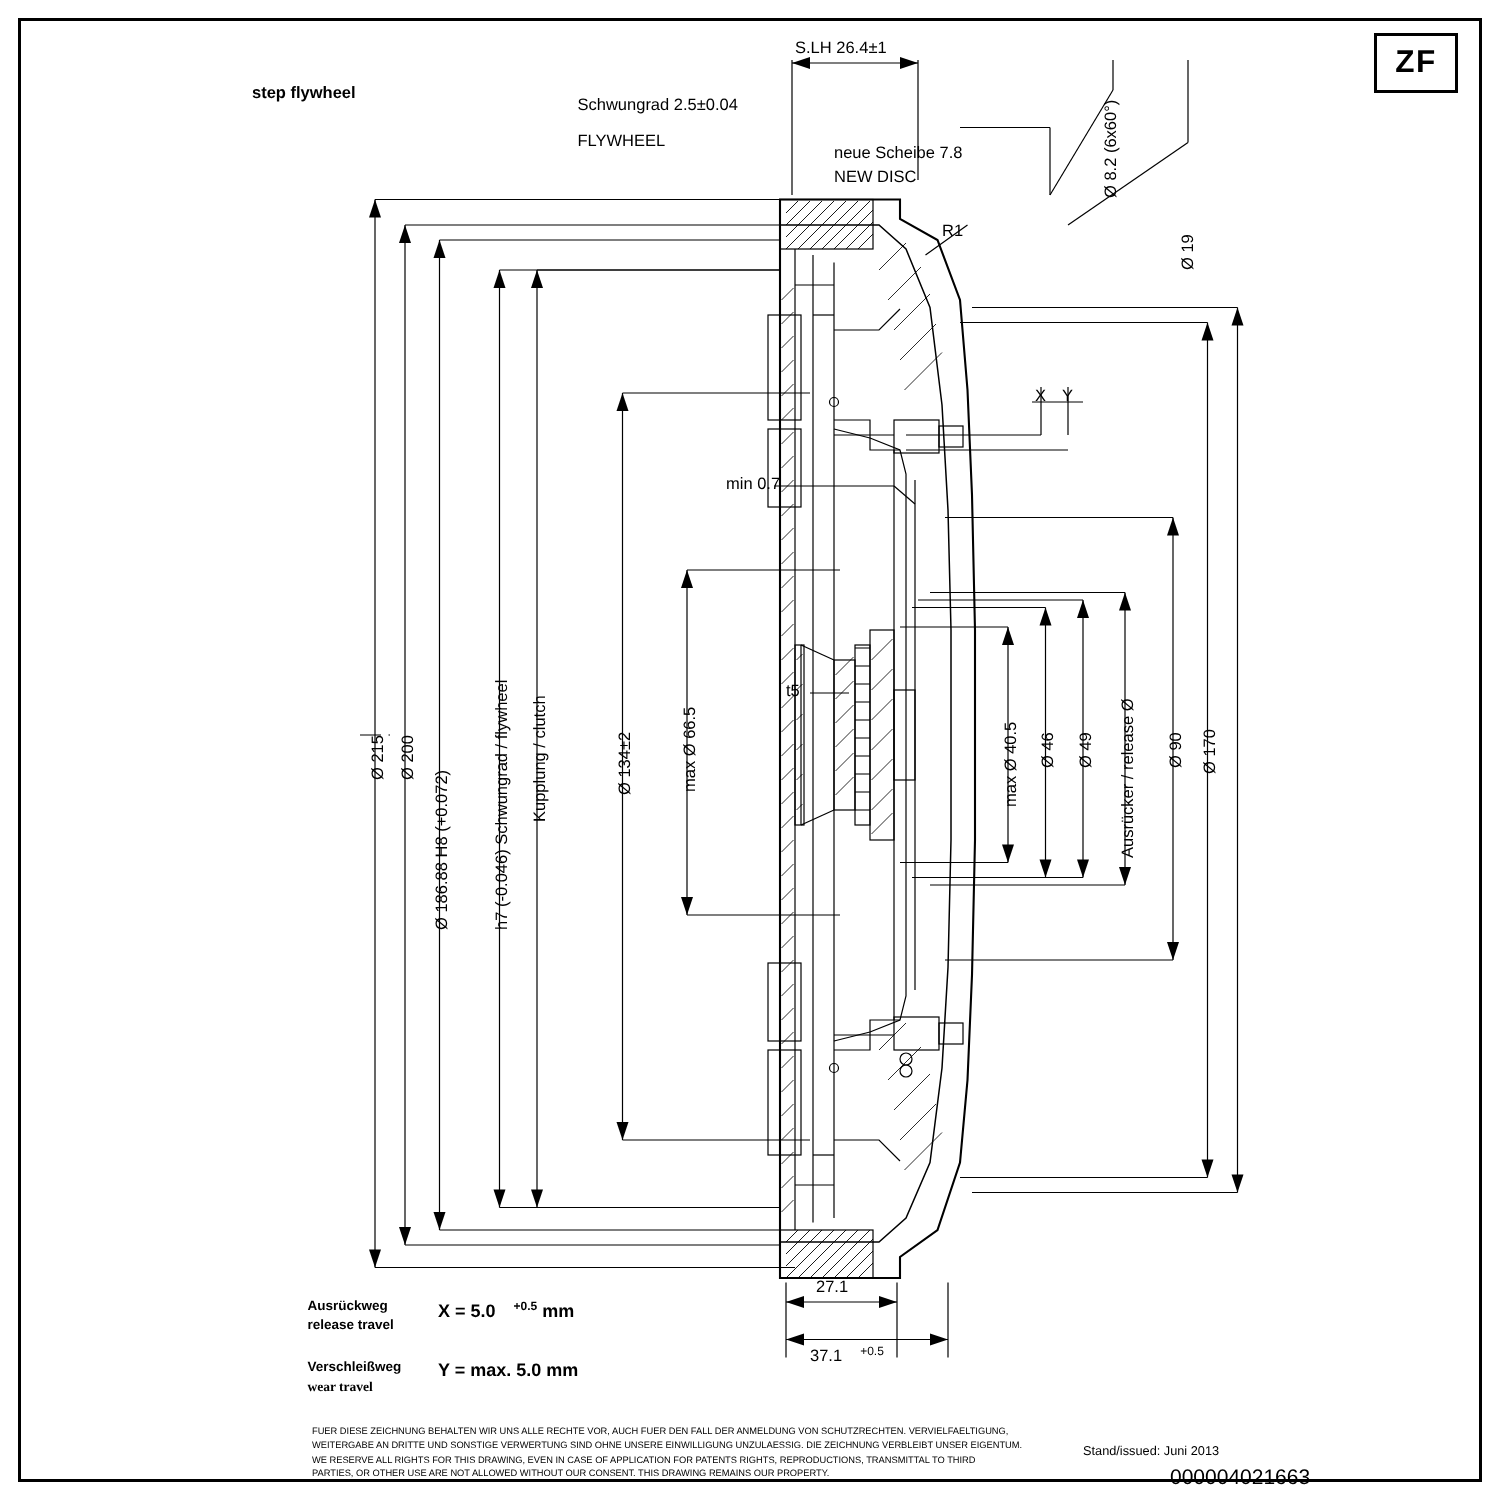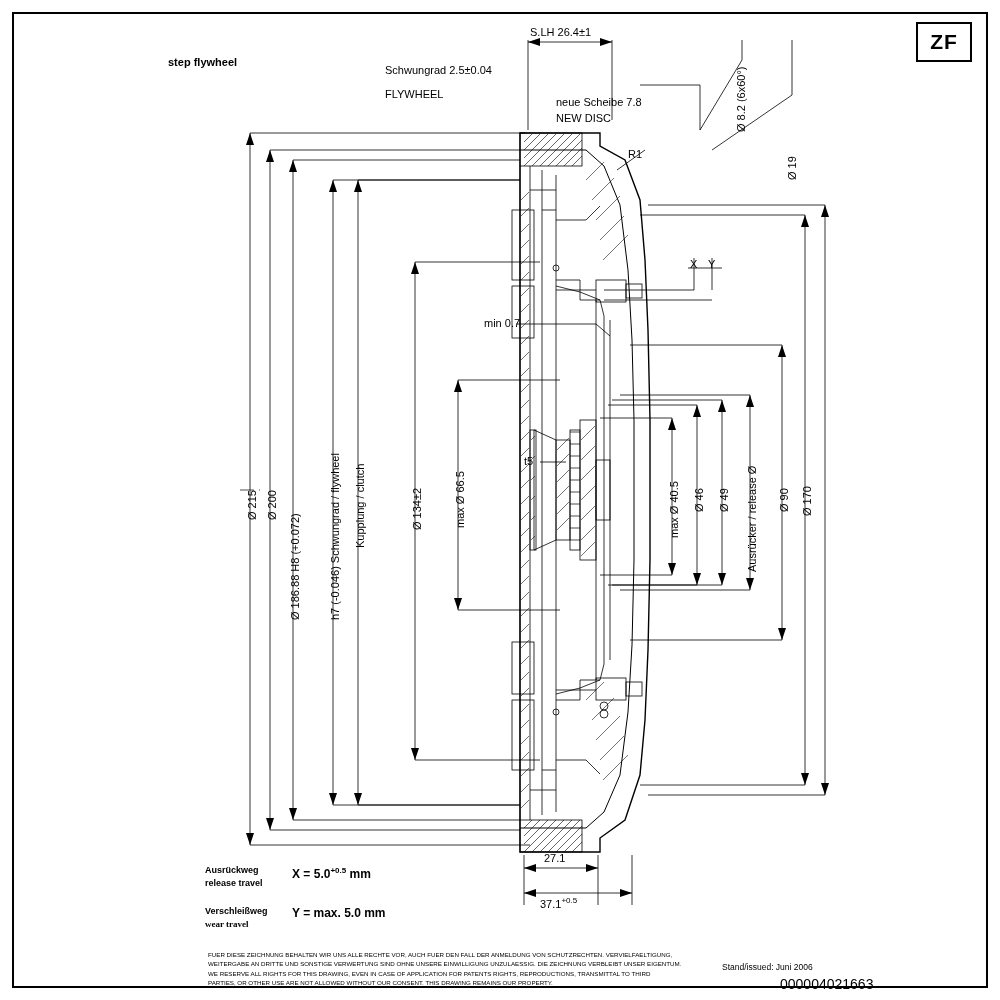--- a/index.html
+++ b/index.html
@@ -10,21 +10,21 @@
   .subtitle{position:absolute;left:168px;top:56px;font-size:11px;font-weight:bold;}
   .zf{position:absolute;right:28px;top:22px;width:56px;height:40px;border:2px solid #000;box-sizing:border-box;
       display:flex;align-items:center;justify-content:center;font-weight:bold;font-size:21px;letter-spacing:1px;}
   .lbl{position:absolute;font-size:11px;white-space:nowrap;line-height:1.25;}
   .lbl.b{font-weight:bold;}
   .lbl.s{font-size:9px;}
   .lbl.xs{font-size:7px;}
   .rot{transform-origin:0 0;transform:rotate(-90deg);}
   .foot{position:absolute;font-size:6.2px;line-height:1.5;white-space:pre;}
   .note{position:absolute;font-size:12px;font-weight:bold;white-space:nowrap;}
-  .sup{font-size:8px;vertical-align:super;}
+  .sup{font-size:8px;vertical-align:super;padding-left:12px;}
   svg{position:absolute;left:0;top:0;}
 </style>
 </head>
 <body>
 
 <div id="sheet">
 
   <div class="frame"></div>
 
   <div class="subtitle">step flywheel</div>
@@ -377,16 +377,16 @@
   <div class="lbl b s" style="left:205px; top:919px;font-family:Liberation Serif, serif;">wear travel</div>
   <div class="note" style="left:292px; top:906px;">
     <span>Y</span>
     <span>= max. 5.0 mm</span>
   </div>
 
   <div class="foot" style="left:208px; top:950px;">FUER DIESE ZEICHNUNG BEHALTEN WIR UNS ALLE RECHTE VOR, AUCH FUER DEN FALL DER ANMELDUNG VON SCHUTZRECHTEN. VERVIELFAELTIGUNG,
 WEITERGABE AN DRITTE UND SONSTIGE VERWERTUNG SIND OHNE UNSERE EINWILLIGUNG UNZULAESSIG. DIE ZEICHNUNG VERBLEIBT UNSER EIGENTUM.
 WE RESERVE ALL RIGHTS FOR THIS DRAWING, EVEN IN CASE OF APPLICATION FOR PATENTS RIGHTS, REPRODUCTIONS, TRANSMITTAL TO THIRD
 PARTIES, OR OTHER USE ARE NOT ALLOWED WITHOUT OUR CONSENT. THIS DRAWING REMAINS OUR PROPERTY.</div>
-  <div class="lbl xs" style="left:722px; top:962px; font-size:8.5px;">Stand/issued:  Juni 2006</div>
+  <div class="lbl xs" style="left:722px; top:962px; font-size:8.5px;">Stand/issued:  Juni 2013</div>
   <div class="lbl xs" style="left:780px; top:976px; font-size:14px;">000004021663</div>
 
 </div>
 
 </body></html>

